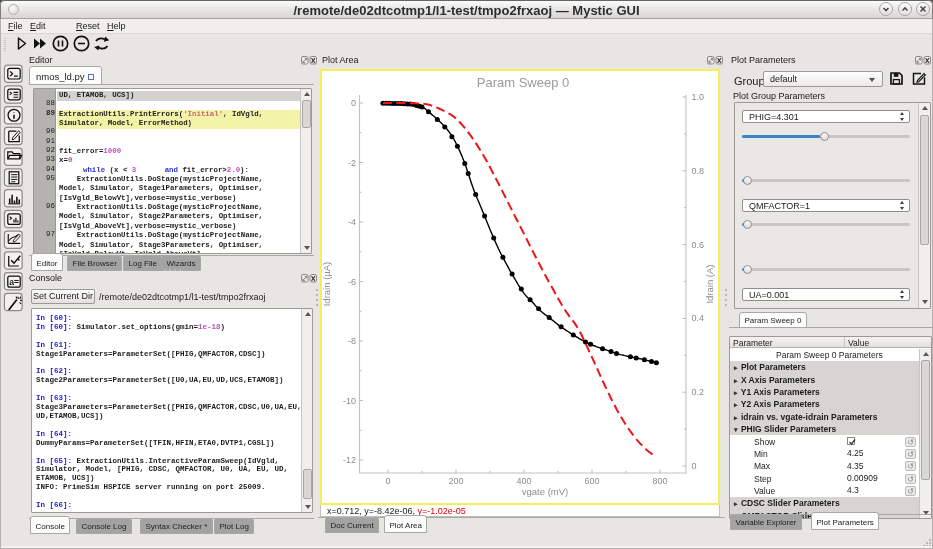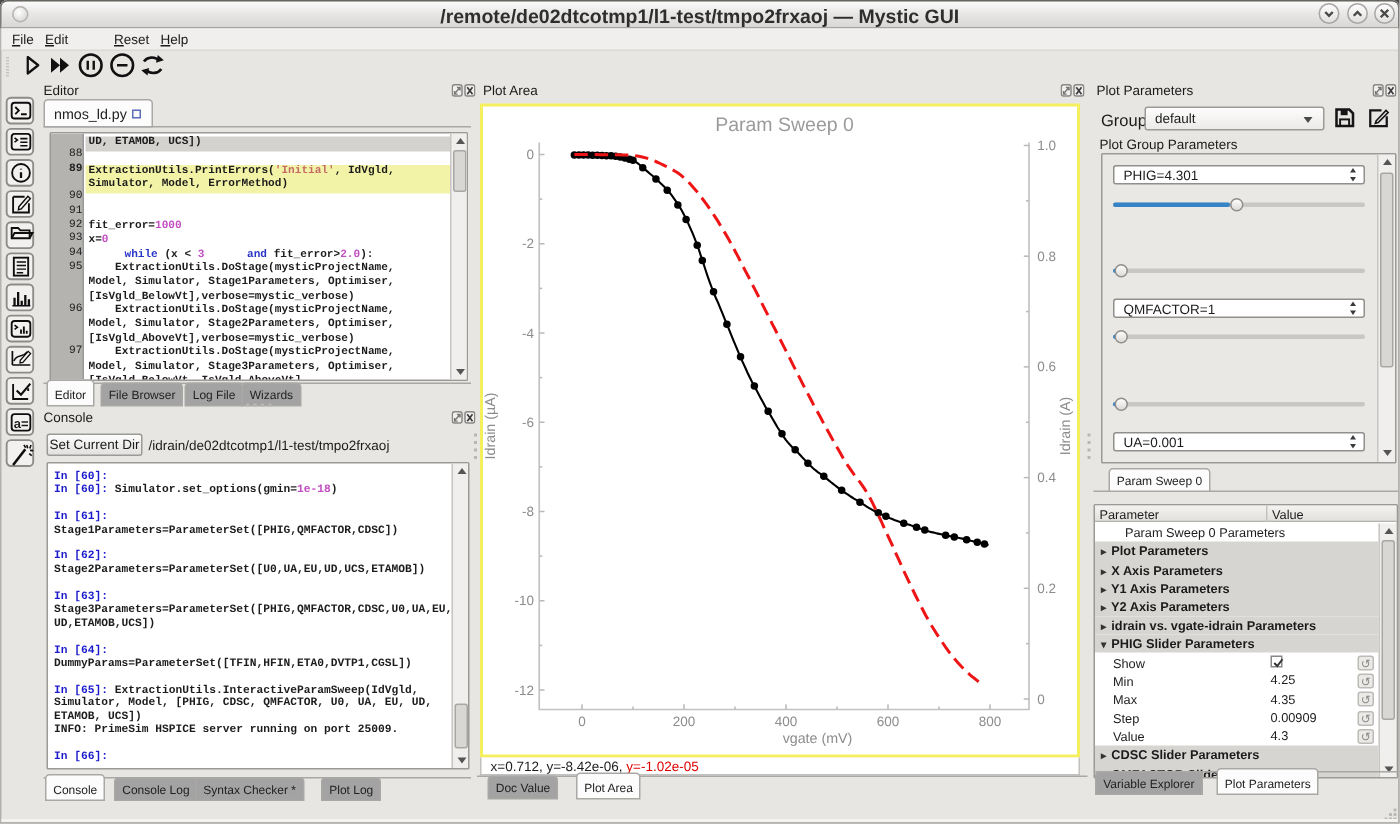--- a/index.html
+++ b/index.html
@@ -51,21 +51,21 @@
 .slider { position:absolute; left:7px; width:168px; height:11px; }
 .slider::before { content:""; position:absolute; left:0; top:4px; width:100%; height:3px;
   background:#c9c7c4; border-radius:2px; }
 .sfill { position:absolute; left:0; top:4px; height:3px; background:#3584c8; border-radius:2px; }
 .shandle { position:absolute; top:1px; width:9px; height:9px; border-radius:50%;
   background:linear-gradient(#fdfdfd,#dddbd8); border:1px solid #908e8b; }
 .trow { position:absolute; left:0; width:189px; height:12.35px; font-size:8.5px; color:#1b1b1b; line-height:12.2px; }
 .trow.g { background:#d7d5d2; }
 .trow.w { background:#fff; }
 .trow a1 { font-style:normal; color:#333; font-size:7px; padding:0 1px 0 4px; }
-.trow .ind { padding-left:12px; }
+.trow .ind { padding-left:24px; }
 .trow .val { position:absolute; left:117px; top:1.5px; line-height:9px; }
 .trow .undo { position:absolute; right:3px; top:1px; width:11px; height:10px; color:#8a8a8a; font-size:8px; line-height:9px; text-align:center; background:#eceae7; border:1px solid #bdbbb8; border-radius:2px; }
 </style>
 </head>
 <body>
 <div class="win"></div>
 
 <div class="titlebar"></div>
 <div class="abs" style="left:8px;top:4px;width:11px;height:11px;border-radius:50%;background:radial-gradient(circle at 40% 35%,#fff, #cfcdca);border:1px solid #b4b2af;"></div>
 <div class="title-text">/remote/de02dtcotmp1/l1-test/tmpo2frxaoj — Mystic GUI</div>
@@ -241,21 +241,21 @@
 <div class="tab" style="left:161px;top:255px;">Wizards</div>
 
 <div class="ptitle" style="left:29px;top:273px;">Console</div>
 <svg class="picons" style="left:301px;top:274px;" width="16" height="9" viewBox="0 0 16 9">
  <rect x="0.5" y="0.5" width="6.5" height="7.5" rx="1.5" fill="#f0efee" stroke="#8a8886"></rect>
  <path d="M2 6.5 L5.5 2.5 M3.6 2.3 L5.7 2.3 L5.7 4.4 M2 4.6 L2 6.7 L4.1 6.7" stroke="#7a7876" stroke-width="0.9" fill="none"></path>
  <rect x="9" y="0.5" width="6.5" height="7.5" rx="1.5" fill="#f0efee" stroke="#8a8886"></rect>
  <path d="M10.5 2.2 L14 6.8 M14 2.2 L10.5 6.8" stroke="#3a3a3a" stroke-width="1.1" fill="none"></path>
 </svg>
 <div class="abs" style="left:31px;top:289px;width:64px;height:15px;background:linear-gradient(#fdfdfd,#e3e1df);border:1px solid #9c9a97;border-radius:2px;font-size:9px;color:#1b1b1b;text-align:center;line-height:13px;">Set Current Dir</div>
-<div class="abs" style="left:99px;top:292px;font-size:9px;color:#1b1b1b;">/idrain/de02dtcotmp1/l1-test/tmpo2frxaoj</div>
+<div class="abs" style="left:99px;top:292px;font-size:9px;color:#1b1b1b;">/remote/de02dtcotmp1/l1-test/tmpo2frxaoj</div>
 <div class="pbox" id="consolebox" style="left:31px;top:308px;width:282px;height:205px;overflow:hidden;">
   <div class="abs mono" style="left:4px;top:5px;font-size:7.5px;line-height:8.9px;color:#1c1c1c;white-space:pre;font-weight:bold;"><i4>In [60]:</i4>
 <i4>In [60]:</i4> Simulator.set_options(gmin=<i2>1e-18</i2>)
 
 <i4>In [61]:</i4>
 Stage1Parameters=ParameterSet([PHIG,QMFACTOR,CDSC])
 
 <i4>In [62]:</i4>
 Stage2Parameters=ParameterSet([U0,UA,EU,UD,UCS,ETAMOB])
 
@@ -277,21 +277,21 @@
     <svg width="12" height="203">
         <path d="M3 7 L9 7 L6 3 Z" fill="#555"></path>
         <path d="M3 196 L9 196 L6 200 Z" fill="#555"></path>
       </svg>
   </div>
 </div>
 
 <div class="tabline" style="left:29px;top:518px;width:285px;"></div>
 <div class="tab act" style="left:30px;top:516px;height:18px;padding-top:4.5px;">Console</div>
 <div class="tab" style="left:76px;top:518px;">Console Log</div>
-<div class="tab" style="left:130px;top:518px;">Syntax Checker *</div>
+<div class="tab" style="left:140px;top:518px;">Syntax Checker *</div>
 <div class="tab" style="left:214px;top:518px;">Plot Log</div>
 
 <div class="ptitle" style="left:322px;top:55px;">Plot Area</div>
 <svg class="picons" style="left:707px;top:56px;" width="16" height="9" viewBox="0 0 16 9">
  <rect x="0.5" y="0.5" width="6.5" height="7.5" rx="1.5" fill="#f0efee" stroke="#8a8886"></rect>
  <path d="M2 6.5 L5.5 2.5 M3.6 2.3 L5.7 2.3 L5.7 4.4 M2 4.6 L2 6.7 L4.1 6.7" stroke="#7a7876" stroke-width="0.9" fill="none"></path>
  <rect x="9" y="0.5" width="6.5" height="7.5" rx="1.5" fill="#f0efee" stroke="#8a8886"></rect>
  <path d="M10.5 2.2 L14 6.8 M14 2.2 L10.5 6.8" stroke="#3a3a3a" stroke-width="1.1" fill="none"></path>
 </svg>
 <div class="abs" style="left:320px;top:69px;width:400px;height:436px;background:#f5ef5e;">
@@ -403,21 +403,21 @@
           <circle cx="329.5" cy="289.5" r="2.5"></circle>
           <circle cx="334.3" cy="290.7" r="2.5"></circle>
         </g>
         <path d="M60.9 31.0 L61.2 31.0 L61.4 31.0 L61.8 31.0 L62.5 31.0 L63.8 31.0 L66.0 31.0 L69.4 31.0 L73.9 31.0 L79.1 31.1 L84.3 31.1 L89.2 31.2 L93.2 31.3 L96.3 31.4 L98.7 31.6 L100.8 31.7 L102.8 32.0 L104.7 32.3 L106.8 32.8 L109.1 33.4 L111.3 34.2 L113.6 35.0 L115.9 36.0 L118.1 37.0 L120.4 38.1 L122.7 39.3 L124.9 40.4 L127.2 41.7 L129.5 43.0 L131.7 44.6 L134.0 46.5 L136.3 48.6 L138.5 51.0 L140.8 53.6 L143.1 56.3 L145.3 59.2 L147.6 62.2 L149.9 65.4 L152.1 68.6 L154.4 72.1 L156.7 75.6 L158.9 79.3 L161.2 83.1 L163.5 87.0 L165.7 91.1 L168.0 95.3 L170.3 99.6 L172.5 104.0 L174.8 108.4 L177.1 112.7 L179.3 117.2 L181.6 121.6 L183.9 126.1 L186.1 130.6 L188.4 135.1 L190.7 139.6 L192.9 144.1 L195.2 148.5 L197.5 153.0 L199.7 157.4 L202.0 161.9 L204.3 166.4 L206.5 170.9 L208.8 175.4 L211.1 179.9 L213.3 184.3 L215.6 188.7 L217.9 193.0 L220.1 197.3 L222.4 201.5 L224.7 205.7 L226.9 209.9 L229.2 214.0 L231.5 218.1 L233.7 222.2 L236.0 226.2 L238.3 230.2 L240.5 234.1 L242.8 237.8 L245.1 241.1 L247.3 244.2 L249.6 247.2 L251.9 250.2 L254.1 253.4 L256.4 257.1 L258.7 261.3 L260.9 265.8 L263.2 270.6 L265.5 275.5 L267.7 280.5 L270.0 285.4 L272.3 290.3 L274.5 295.3 L276.8 300.3 L279.1 305.4 L281.3 310.3 L283.6 315.1 L285.9 319.8 L288.1 324.5 L290.4 329.1 L292.7 333.5 L294.9 337.8 L297.2 341.9 L299.5 345.8 L301.8 349.5 L304.1 353.1 L306.4 356.5 L308.6 359.7 L310.8 362.7 L312.9 365.4 L314.9 367.9 L316.9 370.1 L318.8 372.2 L320.8 374.2 L322.7 376.1 L324.7 377.9 L326.9 379.7 L329.1 381.4 L331.0 382.9 L332.7 384.1 L333.9 385.0" fill="none" stroke="#ed1515" stroke-width="2" stroke-dasharray="9 4.5"></path>
       </svg>
     </div>
 </div>
 <div class="abs" style="left:320px;top:505px;width:400px;height:12px;background:#fff;border:1px solid #c2c0bd;border-top:none;"></div>
 <div class="abs" style="left:327px;top:506px;font-size:9px;color:#1b1b1b;">x=0.712, y=-8.42e-06, <span style="color:#e00000;">y=-1.02e-05</span></div>
 <div class="tabline" style="left:318px;top:517px;width:407px;"></div>
-<div class="tab" style="left:325px;top:517px;">Doc Value</div>
+<div class="tab" style="left:325px;top:517px;">Doc Current</div>
 <div class="tab act" style="left:384px;top:515px;height:18px;padding-top:4.5px;">Plot Area</div>
 
 <svg class="abs" style="left:724px;top:288px;" width="4" height="18">
     <g fill="#b9b7b4">
       <rect x="1" y="1" width="2" height="2"></rect>
       <rect x="1" y="6" width="2" height="2"></rect>
       <rect x="1" y="11" width="2" height="2"></rect>
       <rect x="1" y="16" width="2" height="2"></rect>
     </g>
   </svg>
@@ -492,21 +492,21 @@
 </div>
 
 <div class="tab act" style="left:739px;top:312px;">Param Sweep 0</div>
 <div class="tabline" style="left:729px;top:327px;width:203px;"></div>
 <div class="pbox" id="treebox" style="left:729px;top:336px;width:203px;height:183px;overflow:hidden;">
   <div class="abs" style="left:0;top:0;width:201px;height:11px;background:linear-gradient(#f4f3f1,#e3e1de);border-bottom:1px solid #b5b3b0;">
     <span class="abs" style="left:3px;top:1px;font-size:8.5px;color:#1b1b1b;">Parameter</span>
     <span class="abs" style="left:118px;top:1px;font-size:8.5px;color:#1b1b1b;">Value</span>
     <span class="abs" style="left:114px;top:0;width:1px;height:11px;background:#c5c3c0;"></span>
   </div>
-  <div class="trow w" style="top:12px;"><span style="padding-left:20px;">Param Sweep 0 Parameters</span></div>
+  <div class="trow w" style="top:12px;"><span style="padding-left:5px;margin-left:41px;">Param Sweep 0 Parameters</span></div>
   <div class="trow g" style="top:24.4px;"><b><a1>▸</a1> Plot Parameters</b></div>
   <div class="trow g" style="top:36.7px;"><b><a1>▸</a1> X Axis Parameters</b></div>
   <div class="trow g" style="top:49.1px;"><b><a1>▸</a1> Y1 Axis Parameters</b></div>
   <div class="trow g" style="top:61.4px;"><b><a1>▸</a1> Y2 Axis Parameters</b></div>
   <div class="trow g" style="top:73.8px;"><b><a1>▸</a1> idrain vs. vgate-idrain Parameters</b></div>
   <div class="trow g" style="top:86.1px;"><b><a1>▾</a1> PHIG Slider Parameters</b></div>
   <div class="trow w" style="top:98.5px;"><span class="ind">Show</span><span class="val"><span style="display:inline-block;width:8px;height:8px;border:1px solid #888;background:#fff;position:relative;"><svg width="8" height="8" style="position:absolute;left:0;top:0;">
             <path d="M1.5 4 L3.5 6 L7 1.5" stroke="#333" stroke-width="1.3" fill="none"></path>
           </svg></span></span><span class="undo">↺</span></div>
   <div class="trow w" style="top:110.8px;"><span class="ind">Min</span><span class="val">4.25</span><span class="undo">↺</span></div>

